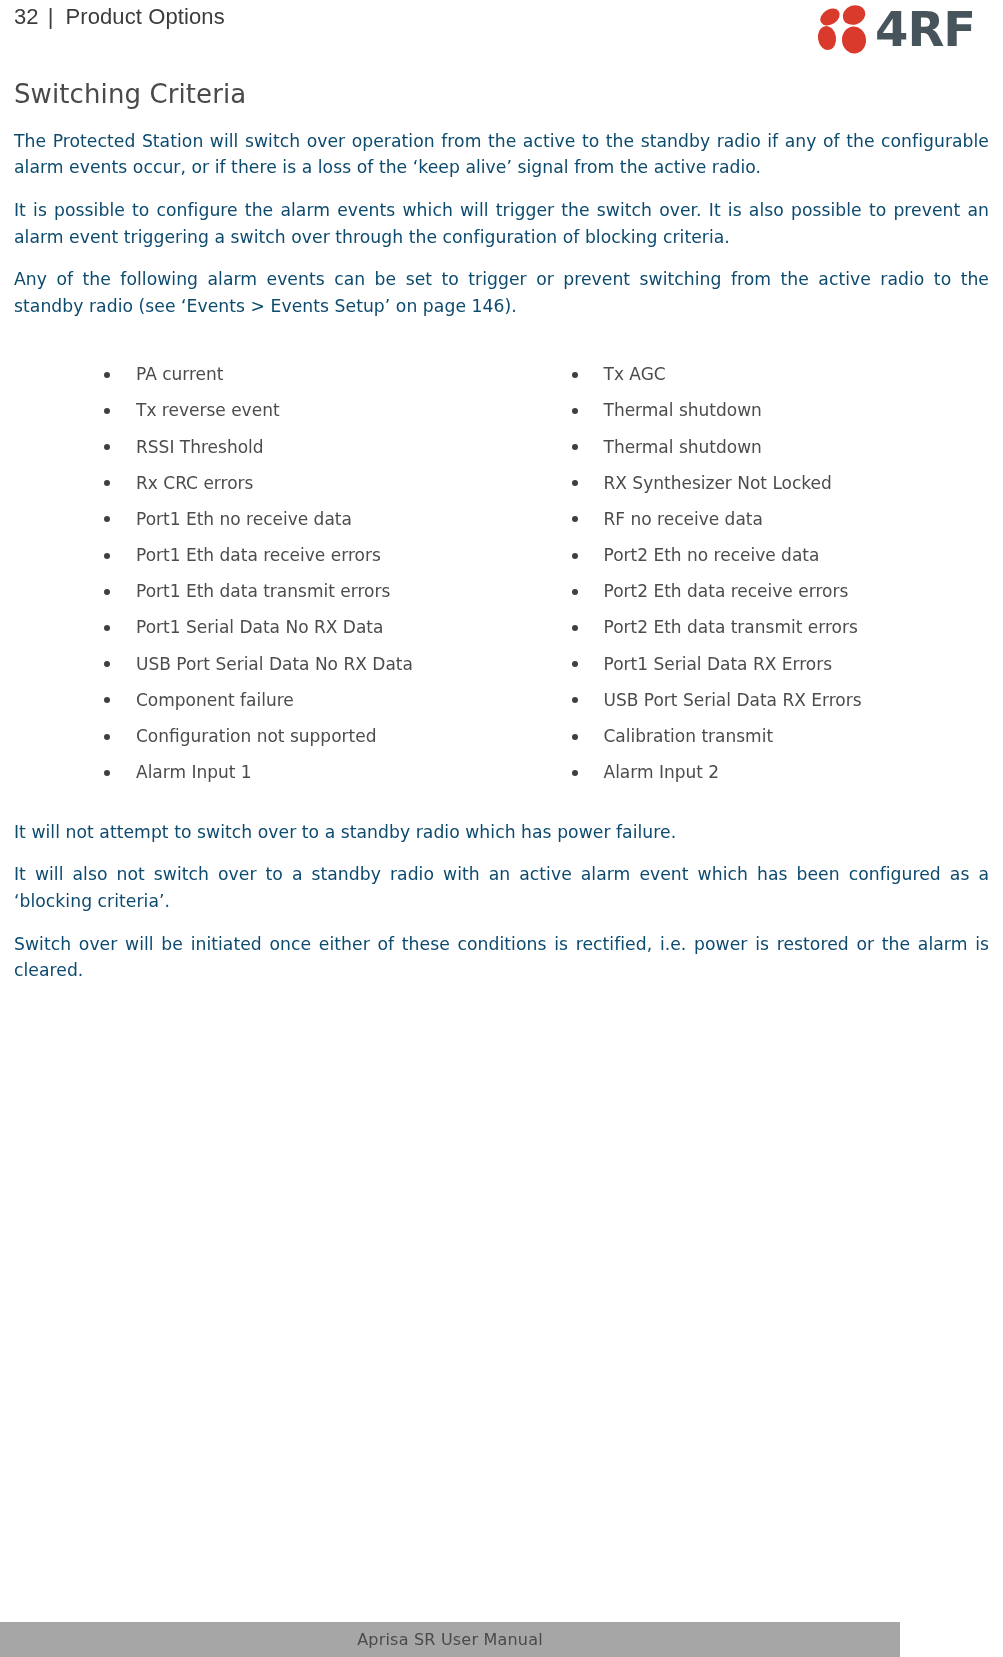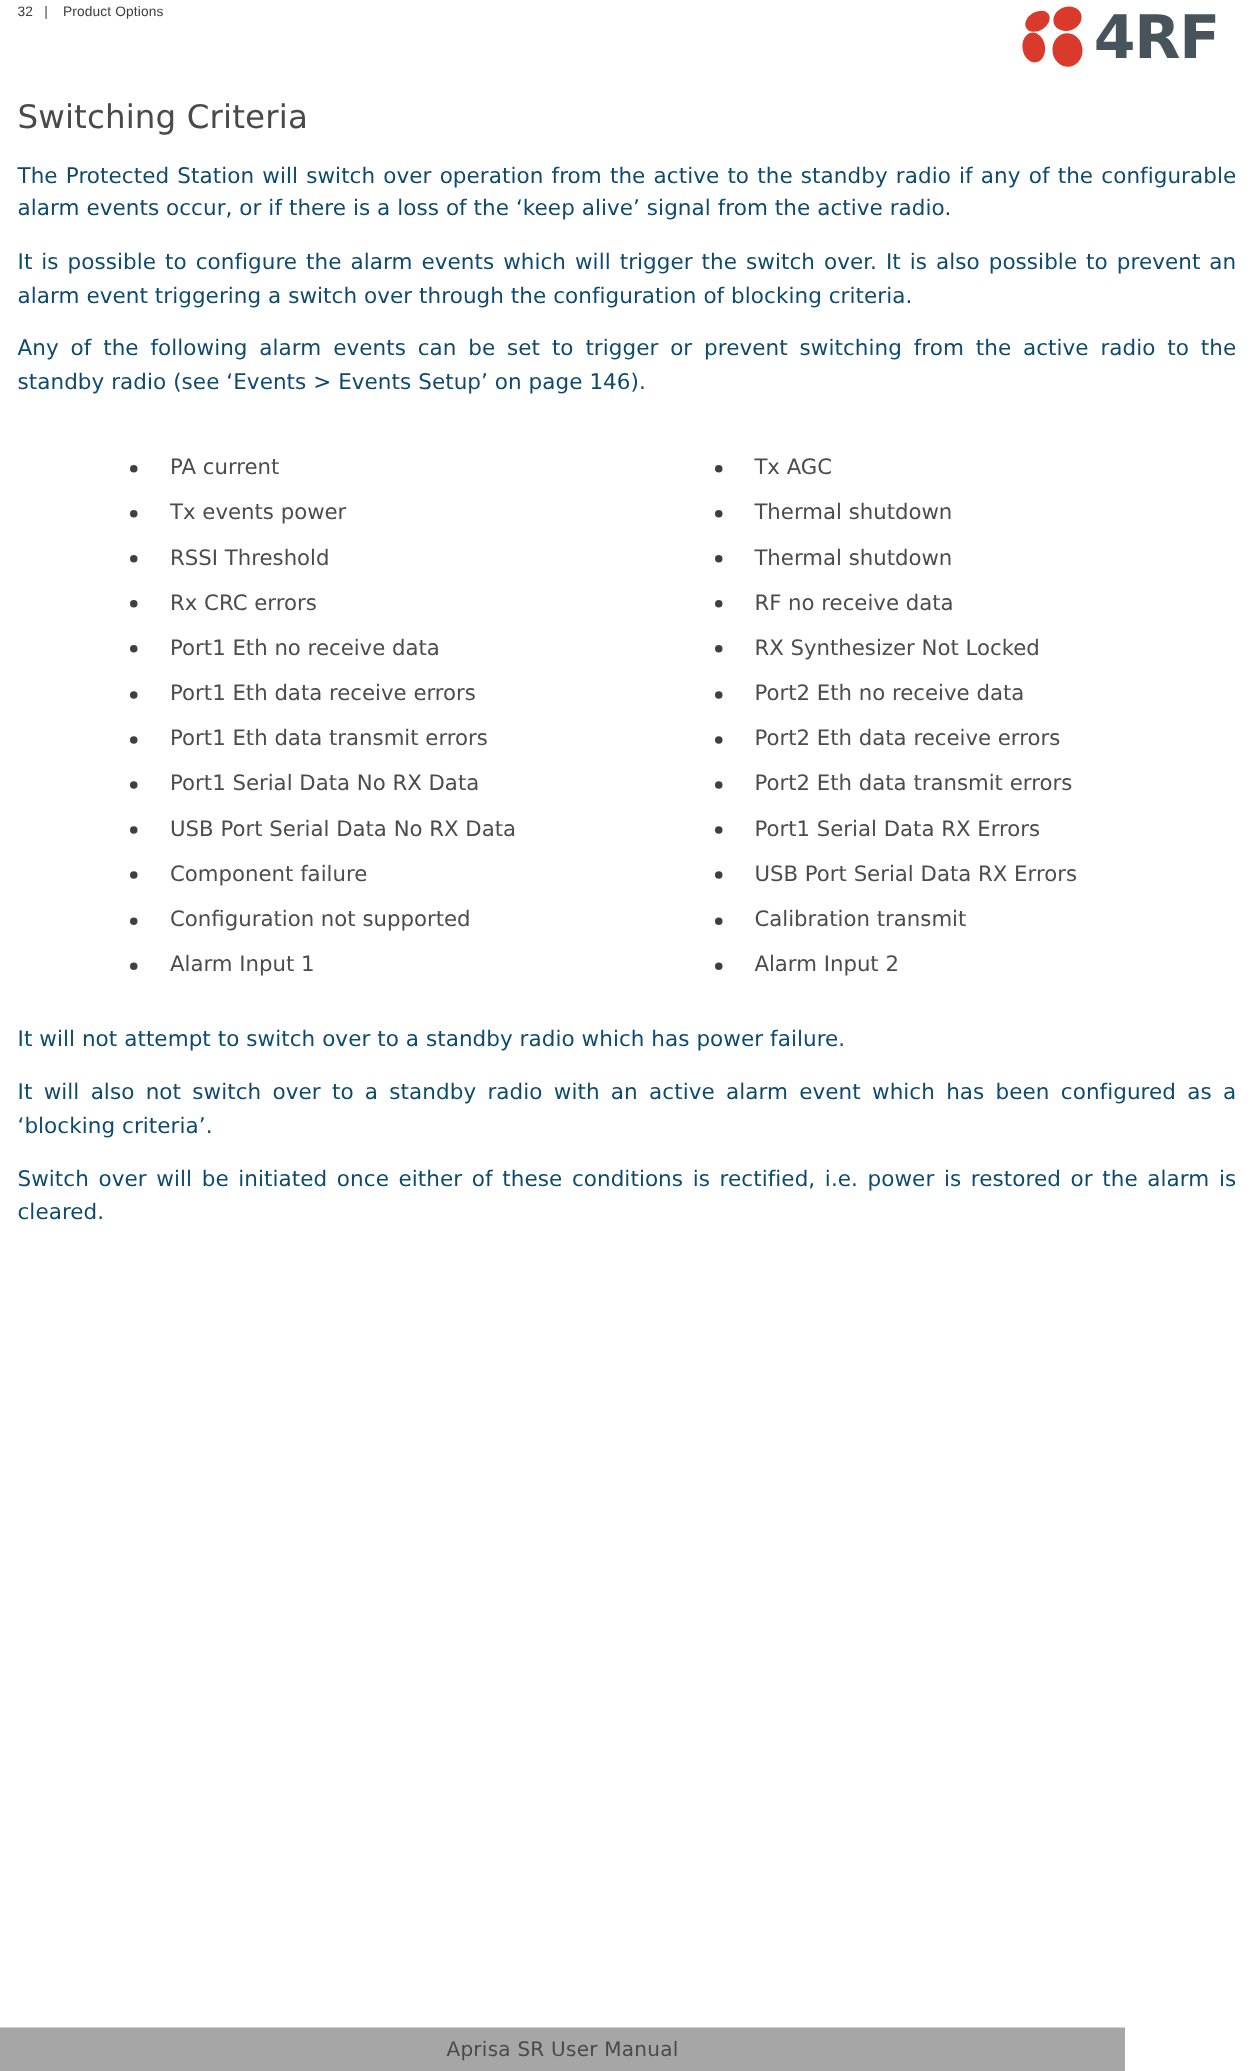--- a/index.html
+++ b/index.html
@@ -25,21 +25,21 @@
     width: 1003px;
     height: 66px;
     display: flex;
     align-items: flex-start;
     justify-content: space-between;
   }
   .header-left {
     display: flex;
     align-items: baseline;
     padding: 4px 0 0 14px;
-    font-size: 11px;
+    font-size: 22px;
     color: #3c3c3c;
     font-family: "Liberation Sans", sans-serif;
     letter-spacing: 0.1px;
     white-space: nowrap;
   }
   .header-page-num { margin-right: 9px; }
   .header-sep { margin-right: 12px; color: #3c3c3c; }
   .header-chapter { }
 
   .brand-logo {
@@ -167,21 +167,21 @@
 
   <div class="bullet-block">
     <div class="bullet-col left">
       <ul class="bullet-list">
         <li>
             <span class="bullet-dot"></span>
             <span>PA current</span>
           </li>
         <li>
             <span class="bullet-dot"></span>
-            <span>Tx events power</span>
+            <span>Tx reverse event</span>
           </li>
         <li>
             <span class="bullet-dot"></span>
             <span>RSSI Threshold</span>
           </li>
         <li>
             <span class="bullet-dot"></span>
             <span>Rx CRC errors</span>
           </li>
         <li>
@@ -227,25 +227,25 @@
         <li>
             <span class="bullet-dot"></span>
             <span>Thermal shutdown</span>
           </li>
         <li>
             <span class="bullet-dot"></span>
             <span>Thermal shutdown</span>
           </li>
         <li>
             <span class="bullet-dot"></span>
+            <span>RX Synthesizer Not Locked</span>
+          </li>
+        <li>
+            <span class="bullet-dot"></span>
             <span>RF no receive data</span>
-          </li>
-        <li>
-            <span class="bullet-dot"></span>
-            <span>RX Synthesizer Not Locked</span>
           </li>
         <li>
             <span class="bullet-dot"></span>
             <span>Port2 Eth no receive data</span>
           </li>
         <li>
             <span class="bullet-dot"></span>
             <span>Port2 Eth data receive errors</span>
           </li>
         <li>

